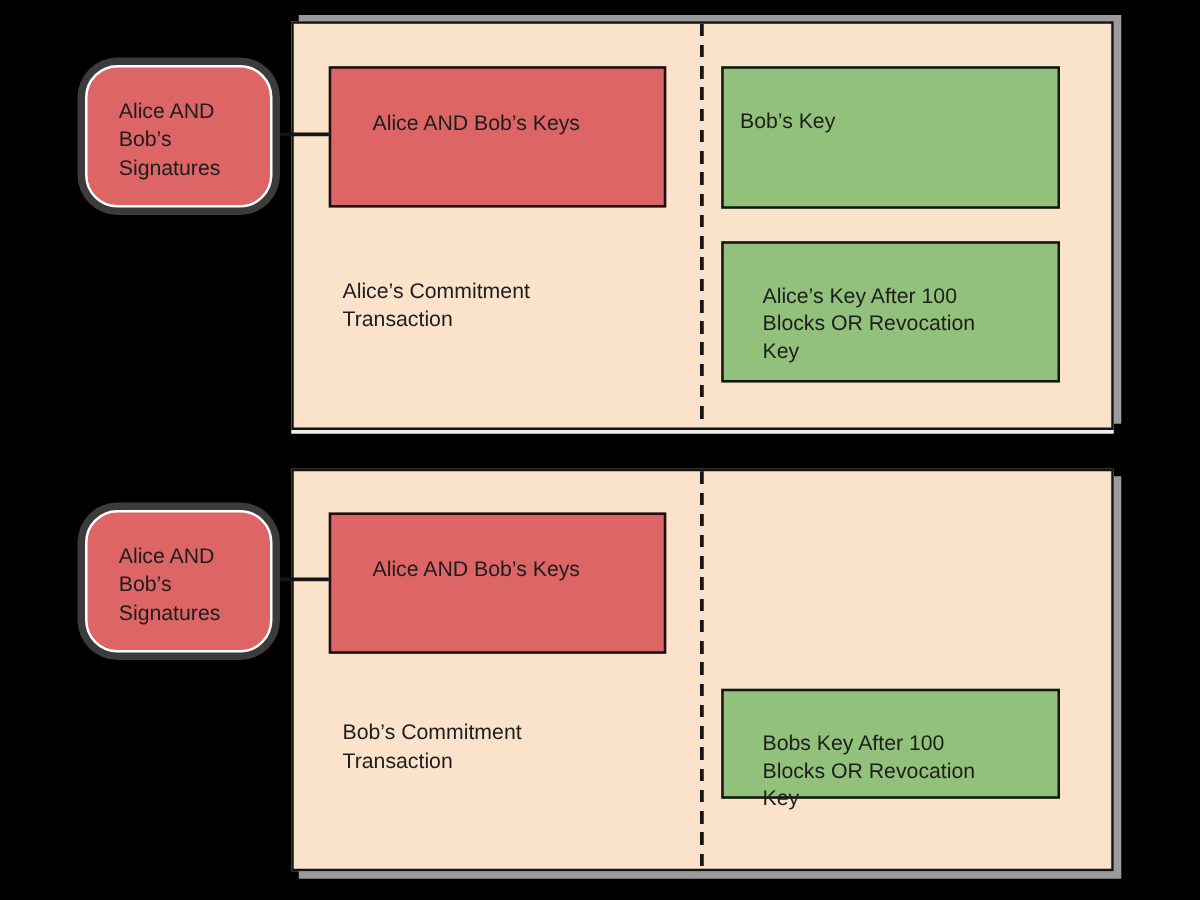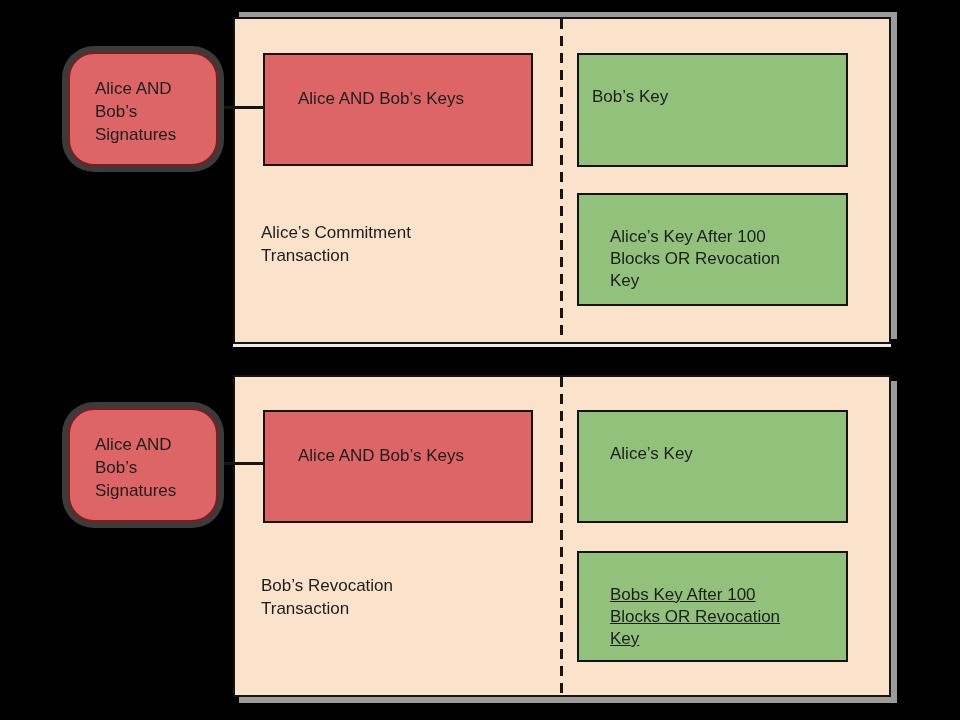--- a/index.html
+++ b/index.html
@@ -51,21 +51,21 @@
   #dash-1 { top: 19px;  height: 322px; }
   #dash-2 { top: 377px; height: 317px; }
   
   .sig-badge {
     position: absolute;
     left: 68px;
     width: 150px;
     height: 114px;
     box-sizing: border-box;
     background: #DD6565;
-    border: 2px solid #7f1d1d;
+    border: 2px solid #ffffff;
     border-radius: 26px;
     box-shadow: 0 0 0 6px #3B3B3B;
     padding: 23px 8px 0 25px;
     font-size: 17px;
     line-height: 23px;
   }
   #sig-1 { top: 52px; }
   #sig-2 { top: 408px; }
   
   .connector {
@@ -95,25 +95,25 @@
     background: #91C17B;
     left: 577px;
     width: 271px;
     padding: 31px 60px 0 31px;
   }
   #keys-1 { top: 53px;  height: 113px; }
   #keys-2 { top: 410px; height: 113px; }
   #out-1  { top: 53px;  height: 114px; padding-left: 13px; }
   #out-2  { top: 193px; height: 113px; }
   #out-3  { top: 410px; height: 113px; }
-  #out-4  { top: 551px; height: 111px; text-decoration: underline; }
+  #out-4  { top: 551px; height: 88px; }
   
   .panel-title {
     position: absolute;
-    left: 261px;
+    left: 274px;
     width: 195px;
     font-size: 17px;
     line-height: 23px;
   }
   #title-1 { top: 221px; }
   #title-2 { top: 574px; }
 </style>
 </head>
 <body>
 
@@ -148,23 +148,20 @@
   <div class="connector" id="conn-2"></div>
 
   <div class="sig-badge" id="sig-2">
     <span>Alice AND Bob’s Signatures</span>
   </div>
 
   <div class="box red" id="keys-2">
     <span>Alice AND Bob’s Keys</span>
   </div>
 
-  <div class="box green" id="out-3">
-    <span>Alice’s Key</span>
-  </div>
 
   <div class="box green" id="out-4">
     <span>Bobs Key After 100 Blocks OR Revocation Key</span>
   </div>
 
-  <div class="panel-title" id="title-2">Bob’s Revocation Transaction</div>
+  <div class="panel-title" id="title-2">Bob’s Commitment Transaction</div>
 
 </div>
 
 </body></html>

